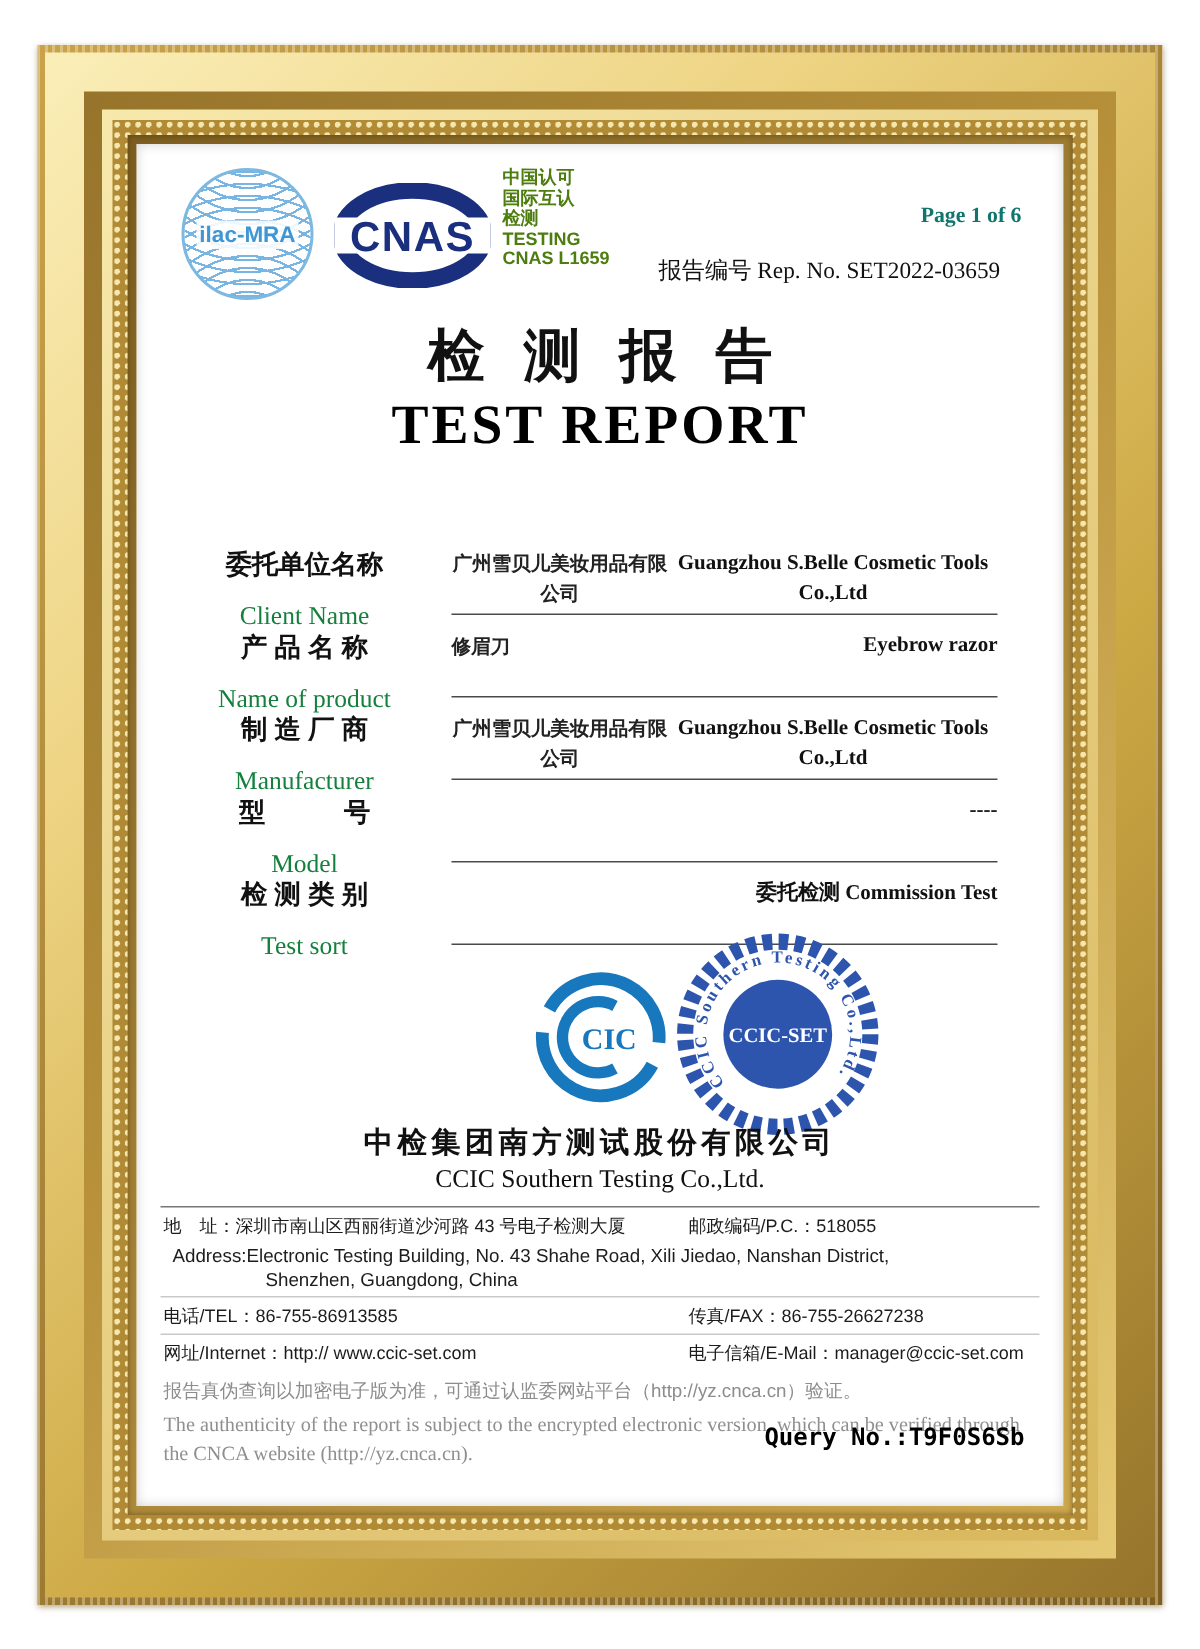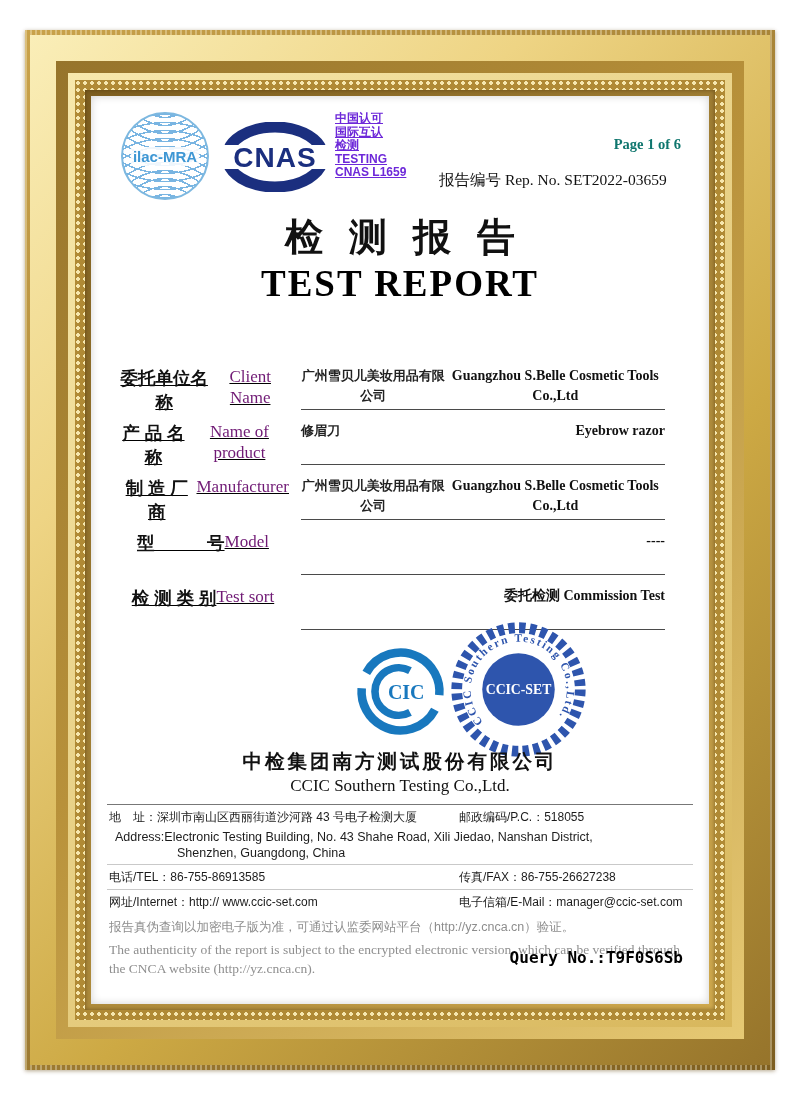--- a/index.html
+++ b/index.html
@@ -32,40 +32,40 @@
         border:2px solid #7db8e0;
         background:
           repeating-radial-gradient(circle at 50% 135%, #79b5e2 0 1.5px, rgba(0,0,0,0) 1.5px 8px),
           repeating-radial-gradient(circle at 50% -35%, #79b5e2 0 1.5px, rgba(0,0,0,0) 1.5px 8px),
           #fff;
         display:flex;align-items:center;justify-content:center;}
   .ilac span{font-weight:bold;font-size:15px;color:#3e97d4;background:rgba(255,255,255,.88);
              padding:1px 2px;letter-spacing:0;}
   .cnas-logo{position:absolute;left:132px;top:26px;width:104px;height:70px;}
   .cnas-text{position:absolute;left:244px;top:16px;line-height:13.5px;font-size:12px;
-             font-weight:bold;color:#6d28d9;text-decoration:underline;}
+             font-weight:bold;color:#4d7c0f;}
   .page-ind{position:absolute;right:28px;top:40px;font-family:"Liberation Serif",serif;
             font-weight:bold;font-size:14.5px;color:#0f766e;}
   .rep-no{position:absolute;left:348px;top:74px;font-size:15.5px;color:#111;
           font-family:"Liberation Serif",serif;}
 
   
   .title-zh{position:absolute;left:0;right:0;top:116px;text-align:center;
             font-size:38px;font-weight:600;color:#111;letter-spacing:26px;text-indent:26px;
             font-family:"Liberation Serif","DejaVu Serif",serif;}
   .title-en{position:absolute;left:0;right:0;top:166px;text-align:center;
             font-size:37px;font-weight:bold;color:#000;letter-spacing:2px;
             font-family:Liberation Serif, serif;}
 
   
   .fields{position:absolute;left:26px;right:44px;top:270px;}
   .f-row{display:flex;height:55px;}
-  .f-label{width:172px;text-align:center;display:flex;justify-content:center;text-decoration:underline;}
+  .f-label{width:172px;text-align:center;display:flex;flex-direction:column;justify-content:flex-end;}
   .f-label .zh{font-size:17.5px;font-weight:600;color:#111;line-height:24px;}
-  .f-label .en{font-size:17px;color:#701a75;line-height:21px;font-family:"Liberation Serif",serif;}
+  .f-label .en{font-size:17px;color:#15803d;line-height:21px;font-family:"Liberation Serif",serif;margin-top:12px;}
   .f-value{flex:1;margin-left:12px;height:44px;border-bottom:1px solid #4a4a4a;
            display:flex;flex-direction:row;justify-content:space-between;text-align:center;font-weight:bold;}
   .f-value .zh{font-size:13px;color:#222;line-height:20px;}
   .f-value .en{font-size:14px;color:#111;line-height:20px;font-family:"Liberation Serif",serif;}
 
   
   .ccic{position:absolute;left:262px;top:548px;width:95px;height:95px;}
   .seal{position:absolute;left:354px;top:520px;width:147px;height:147px;}
 
   

